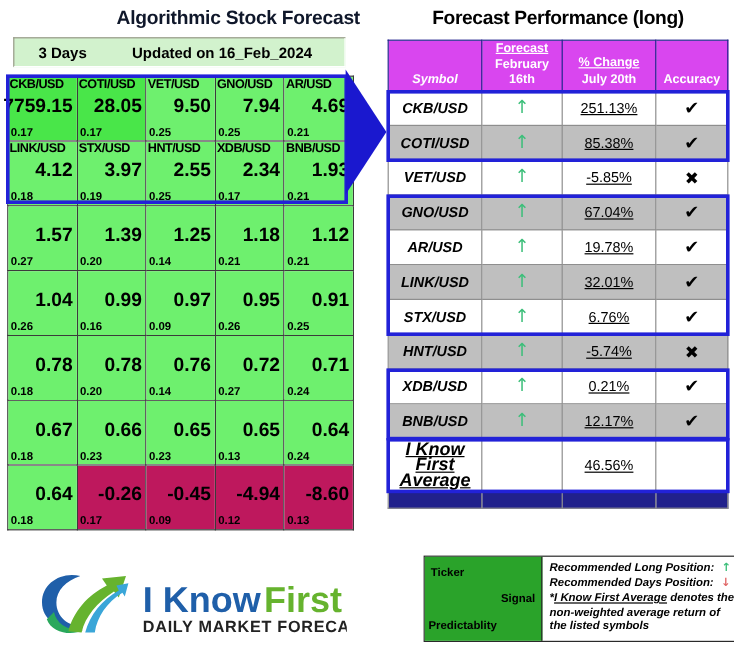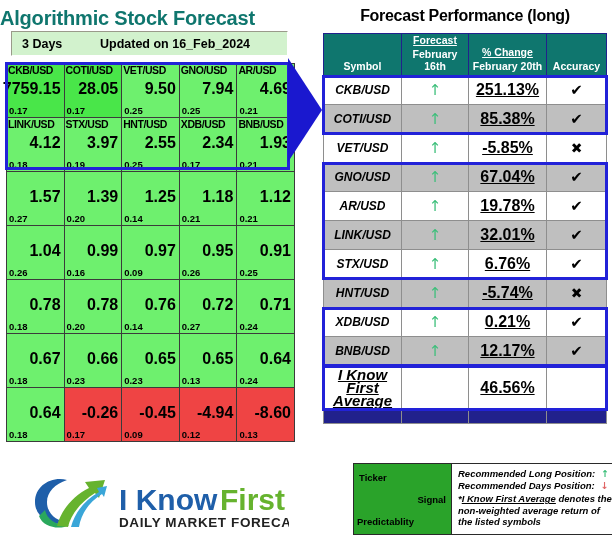--- a/index.html
+++ b/index.html
@@ -10,59 +10,59 @@
     color:#000;
     overflow:hidden;
     position:relative;
   }
   .panel{position:absolute;}
 
   
   #left-panel{left:0;top:0;width:300px;height:545px;}
 
   .left-title{
-    text-align:left;
-    font-size:20px;
+    text-align:right;
+    font-size:16px;
     font-weight:bold;
     letter-spacing:-0.2px;
     padding-top:7px;
     height:22px;
-    color:#0f766e;
+    color:#0f172a;
   }
 
   .updatebar{
     position:absolute;left:11px;top:31px;width:277px;height:25px;
     background:#d2f2cd;
     border-left:1px solid #9a9a8a;
     border-top:1px solid #9a9a8a;
     border-right:1px solid #ffffff;
     border-bottom:1px solid #ffffff;
     box-sizing:border-box;
     display:flex;align-items:center;
     font-size:12.5px;font-weight:bold;
   }
-  .updatebar .ub-days{padding-left:10px;width:78px;}
+  .updatebar .ub-days{padding-left:20px;width:78px;}
   .updatebar .ub-upd{}
 
   #forecast-grid{
     position:absolute;left:6px;top:63px;width:283px;height:372px;
     border-collapse:collapse;
     table-layout:fixed;
   }
   #forecast-grid td{
     border:1px solid #3b3b3b;
     padding:0;
     vertical-align:top;
     position:relative;
     height:53px;
     width:56.6px;
   }
   #forecast-grid td.green{background:#6ef06e;}
   #forecast-grid td.brightgreen{background:#49e649;}
-  #forecast-grid td.red{background:#ef4444;}
+  #forecast-grid td.red{background:#be185d;}
 
   .cell{position:relative;height:100%;width:100%;}
   .c-sym{
     position:absolute;left:1px;top:0px;
     font-size:10.5px;font-weight:bold;letter-spacing:-0.4px;
     line-height:13px;
   }
   .c-val{
     position:absolute;right:3px;top:16px;
     font-size:16px;font-weight:bold;
@@ -110,54 +110,54 @@
     position:absolute;left:5px;top:33px;width:283px;
     border-collapse:collapse;
     table-layout:fixed;
   }
   #perf-table td,#perf-table th{
     border:1px solid #8e8e8e;
     padding:0;
     box-sizing:border-box;
   }
   #perf-head td{
-    background:#0f766e;
+    background:#d946ef;
     color:#fff;
     border:1px solid #21218c;
     height:42px;
     vertical-align:bottom;
     text-align:center;
     font-size:10.5px;font-weight:bold;
     padding-bottom:3px;
   }
   #perf-head .sub{
     display:block;
     font-size:10.5px;font-weight:bold;
     text-decoration:underline;
     margin-bottom:2px;
   }
   #perf-head .nosub{display:block;height:14px;}
 
   .pr td{height:29px;}
   .pr.white td{background:#ffffff;}
   .pr.grey td{background:#bfbfbf;}
 
-  .col-sym{width:78px;}
+  .col-sym{width:78px;font-style:italic;}
   .col-fc{width:67px;}
   .col-pc{width:78px;}
   .col-ac{width:60px;}
 
   .sym-cell{
     text-align:center;
     font-size:12px;font-weight:bold;font-style:italic;
   }
   .sym-cell.underlined{text-decoration:underline;}
   .pc-cell{
     text-align:center;
-    font-size:16px;font-weight:bold;
+    font-size:12px;font-weight:normal;
     text-decoration:underline;
   }
   .fc-cell{text-align:center;}
   .ac-cell{text-align:center;font-size:14px;}
   .arrow-up{
     display:inline-block;
     color:#3cbf7a;
     font-size:15px;
     line-height:1;
     font-family:"DejaVu Sans", sans-serif;
@@ -514,21 +514,21 @@
         <td class="col-sym">
           <span class="nosub"></span>
           <span>Symbol</span>
         </td>
         <td class="col-fc">
           <span class="sub">Forecast</span>
           <span>February 16th</span>
         </td>
         <td class="col-pc">
           <span class="sub">% Change</span>
-          <span>February 20th</span>
+          <span>July 20th</span>
         </td>
         <td class="col-ac">
           <span class="nosub"></span>
           <span>Accuracy</span>
         </td>
       </tr>
     </thead>
     <tbody id="perf-body">
         <tr class="pr white">
           <td class="col-sym sym-cell">CKB/USD</td>

